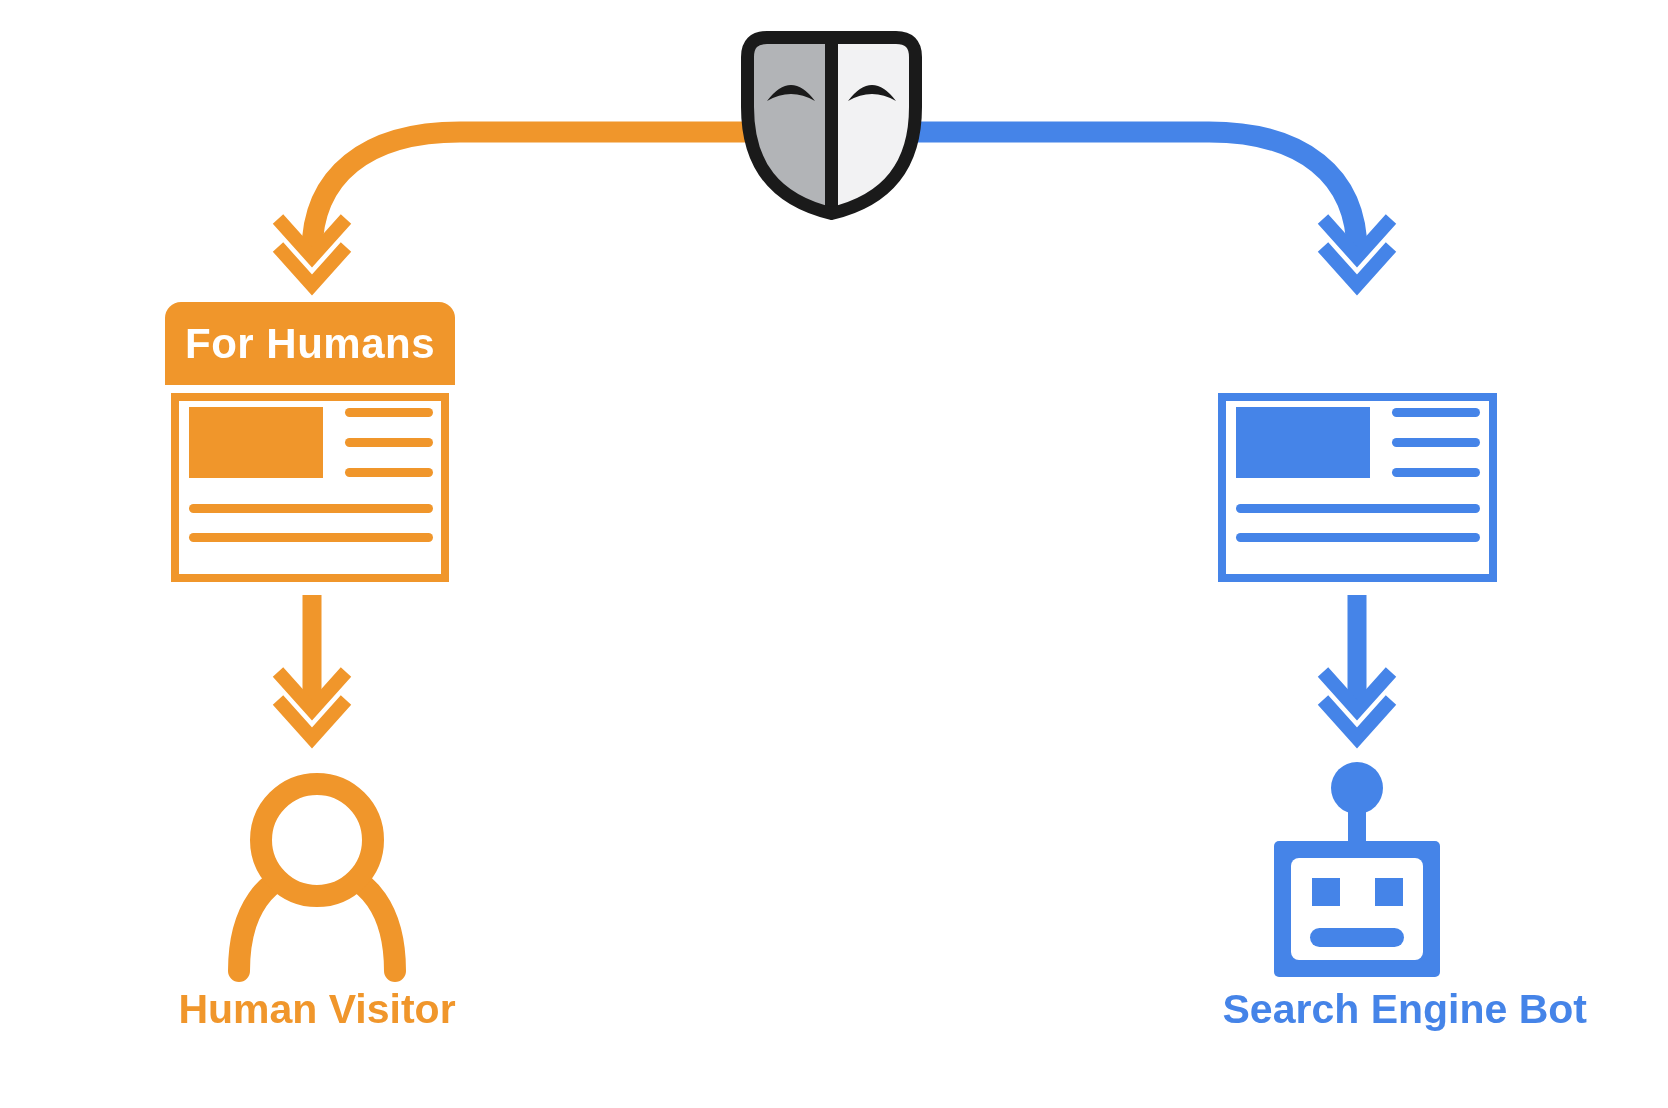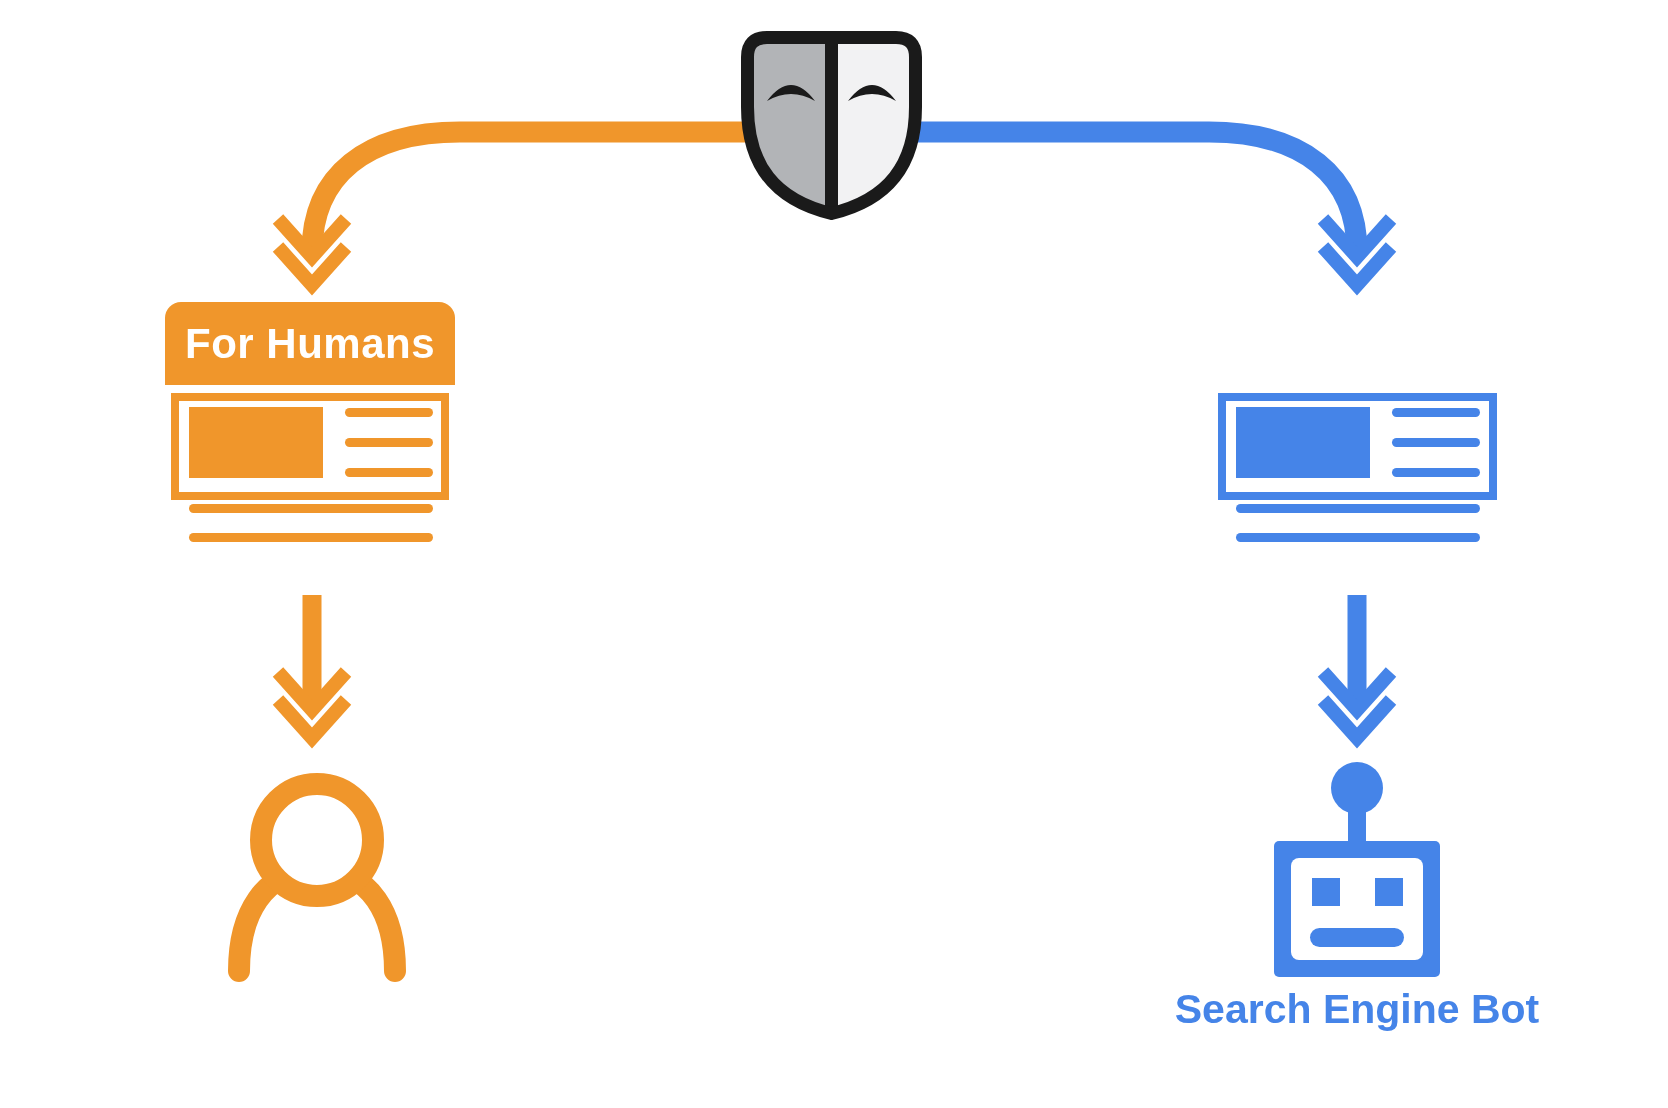--- a/index.html
+++ b/index.html
@@ -7,21 +7,21 @@
     position:relative;
     width:1668px;height:1108px;
     background:#ffffff;
     font-family:"Liberation Sans", sans-serif;
     overflow:hidden;
   }
   .arrows{position:absolute;left:0;top:0;z-index:1;}
   .mask-wrap{position:absolute;left:741px;top:31px;width:181px;height:189px;z-index:3;}
 
   
-  .card{position:absolute;top:302px;width:290px;height:198px;z-index:2;}
+  .card{position:absolute;top:302px;width:290px;height:280px;z-index:2;}
   .card.branch-left{left:165px;--accent:#F0962B;}
   .card.branch-right{left:1212px;width:291px;--accent:#4584E8;}
   .card-header{
     position:absolute;left:0;top:0;right:0;height:83px;
     background:var(--accent);
     border-radius:16px 16px 0 0;
     color:#ffffff;font-size:42px;font-weight:bold;
     text-align:center;line-height:83px;letter-spacing:0.5px;
   }
   .card-body{
@@ -38,21 +38,21 @@
   
   .person-wrap{position:absolute;left:225px;top:770px;width:184px;height:212px;z-index:2;}
   .robot-wrap{position:absolute;left:1272px;top:760px;width:170px;height:219px;z-index:2;}
 
   
   .target-label{
     position:absolute;top:986px;width:460px;
     text-align:center;font-size:41px;font-weight:bold;z-index:2;
   }
   .label-left{left:87px;color:#F0962B;}
-  .label-right{left:1127px;color:#4584E8;}
+  .label-right{left:1127px;color:#4584E8;text-align:right;}
 </style>
 </head>
 <body>
 
 <div class="canvas">
 
   <svg class="arrows" width="1668" height="1108" viewBox="0 0 1668 1108">
 
     <g stroke="#F0962B" fill="none" stroke-linejoin="miter">
       <path d="M 835,132 L 460,132 C 367,132 312,175 312,252" stroke-width="21"></path>
@@ -130,15 +130,16 @@
       <circle cx="85" cy="28" r="26" fill="#4584E8"></circle>
       <rect x="76" y="45" width="18" height="42" fill="#4584E8"></rect>
       <rect x="2" y="81" width="166" height="136" rx="5" fill="#4584E8"></rect>
       <rect x="19" y="98" width="132" height="102" rx="8" fill="#ffffff"></rect>
       <rect x="40" y="118" width="28" height="28" fill="#4584E8"></rect>
       <rect x="103" y="118" width="28" height="28" fill="#4584E8"></rect>
       <rect x="38" y="168" width="94" height="19" rx="9.5" fill="#4584E8"></rect>
     </svg>
   </div>
 
+  <div class="target-label label-left">Human Visitor</div>
   <div class="target-label label-right">Search Engine Bot</div>
 
 </div>
 
 </body></html>

